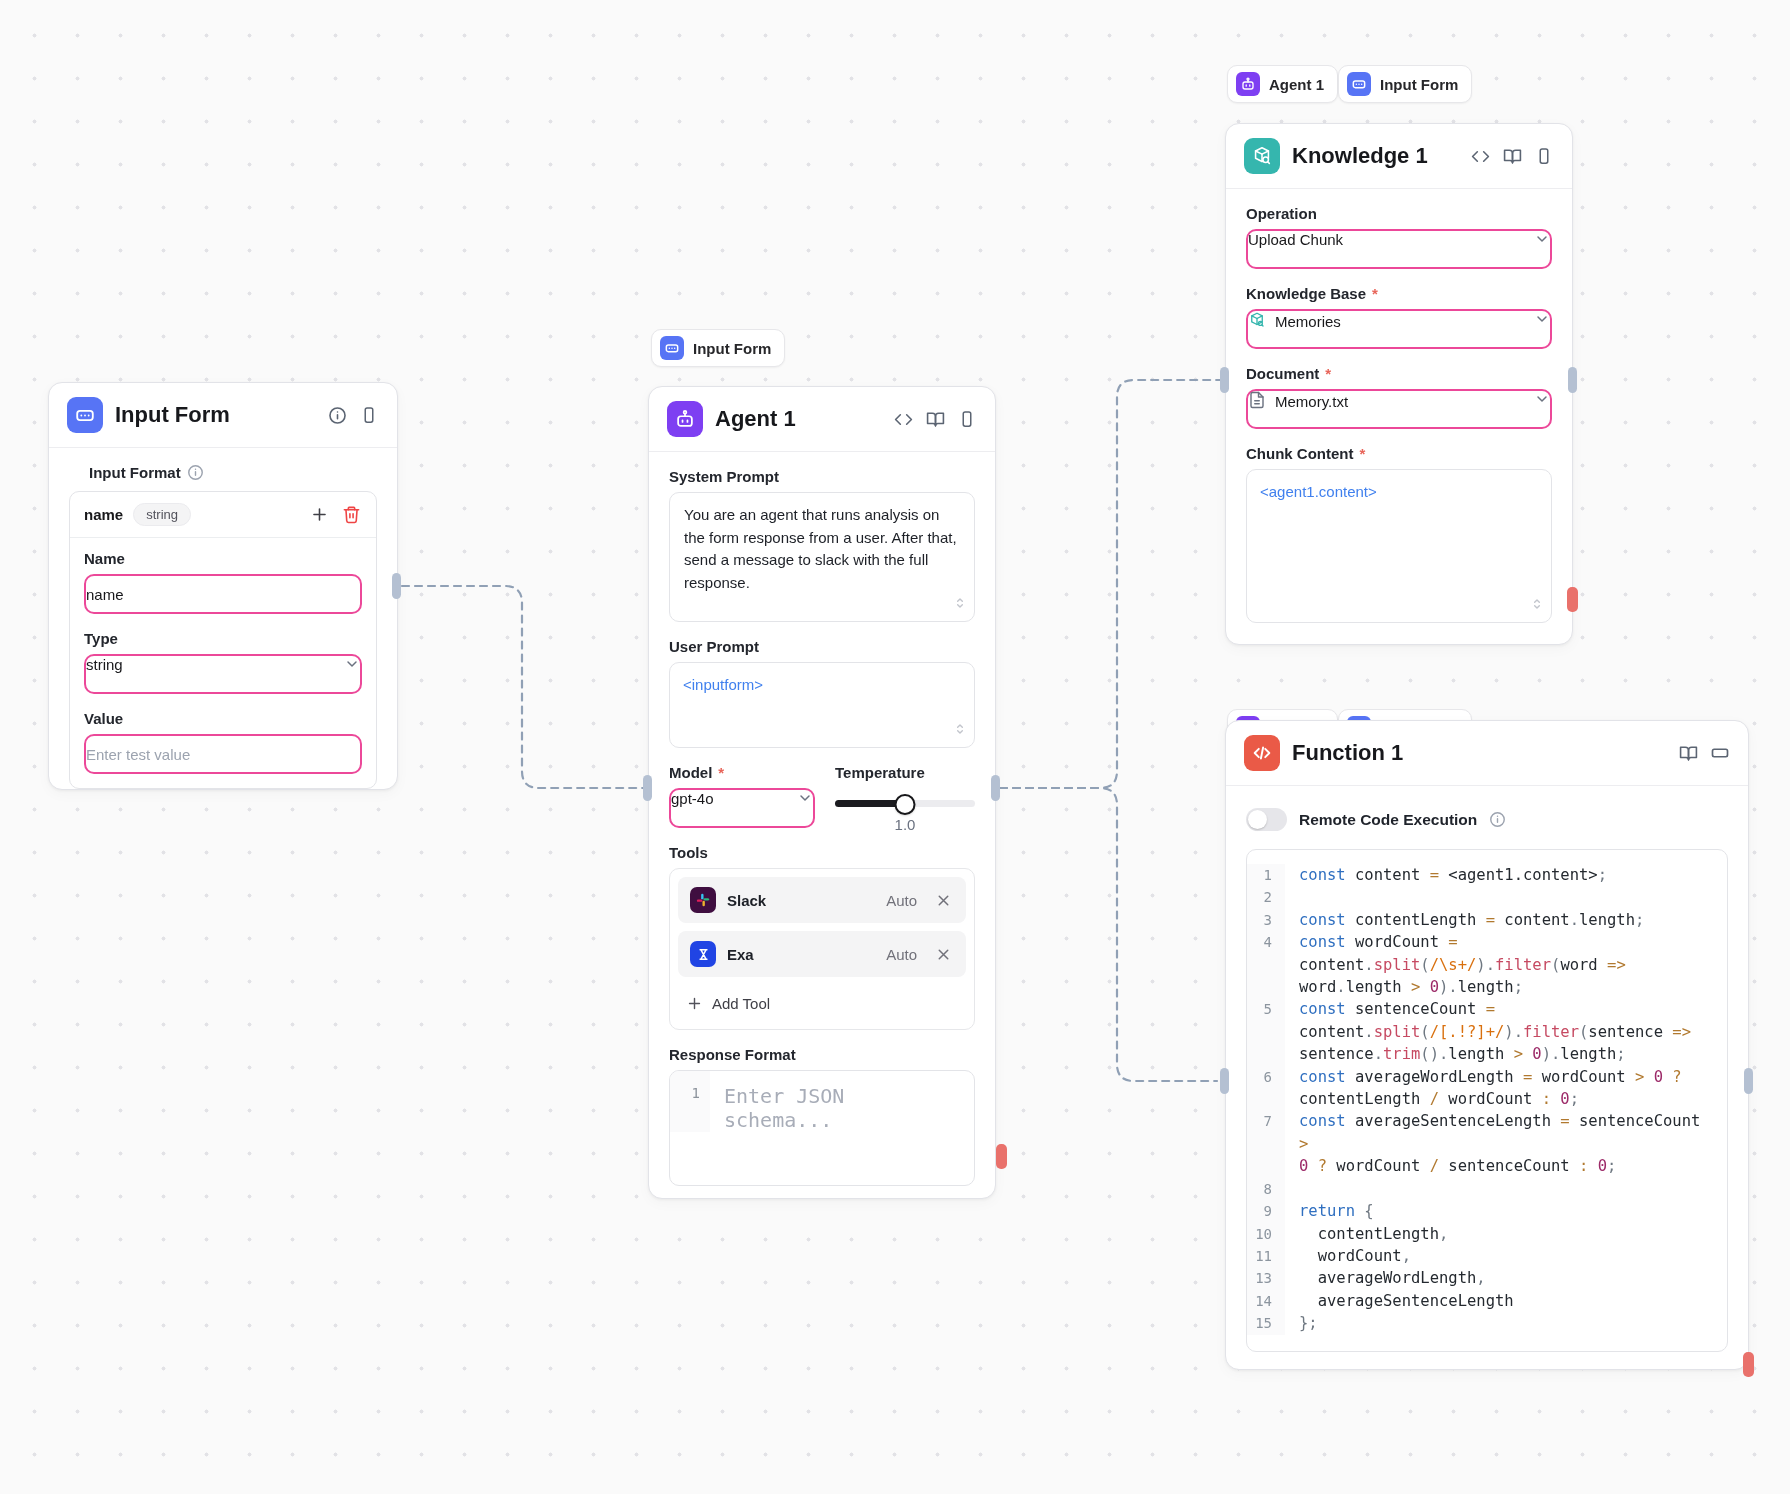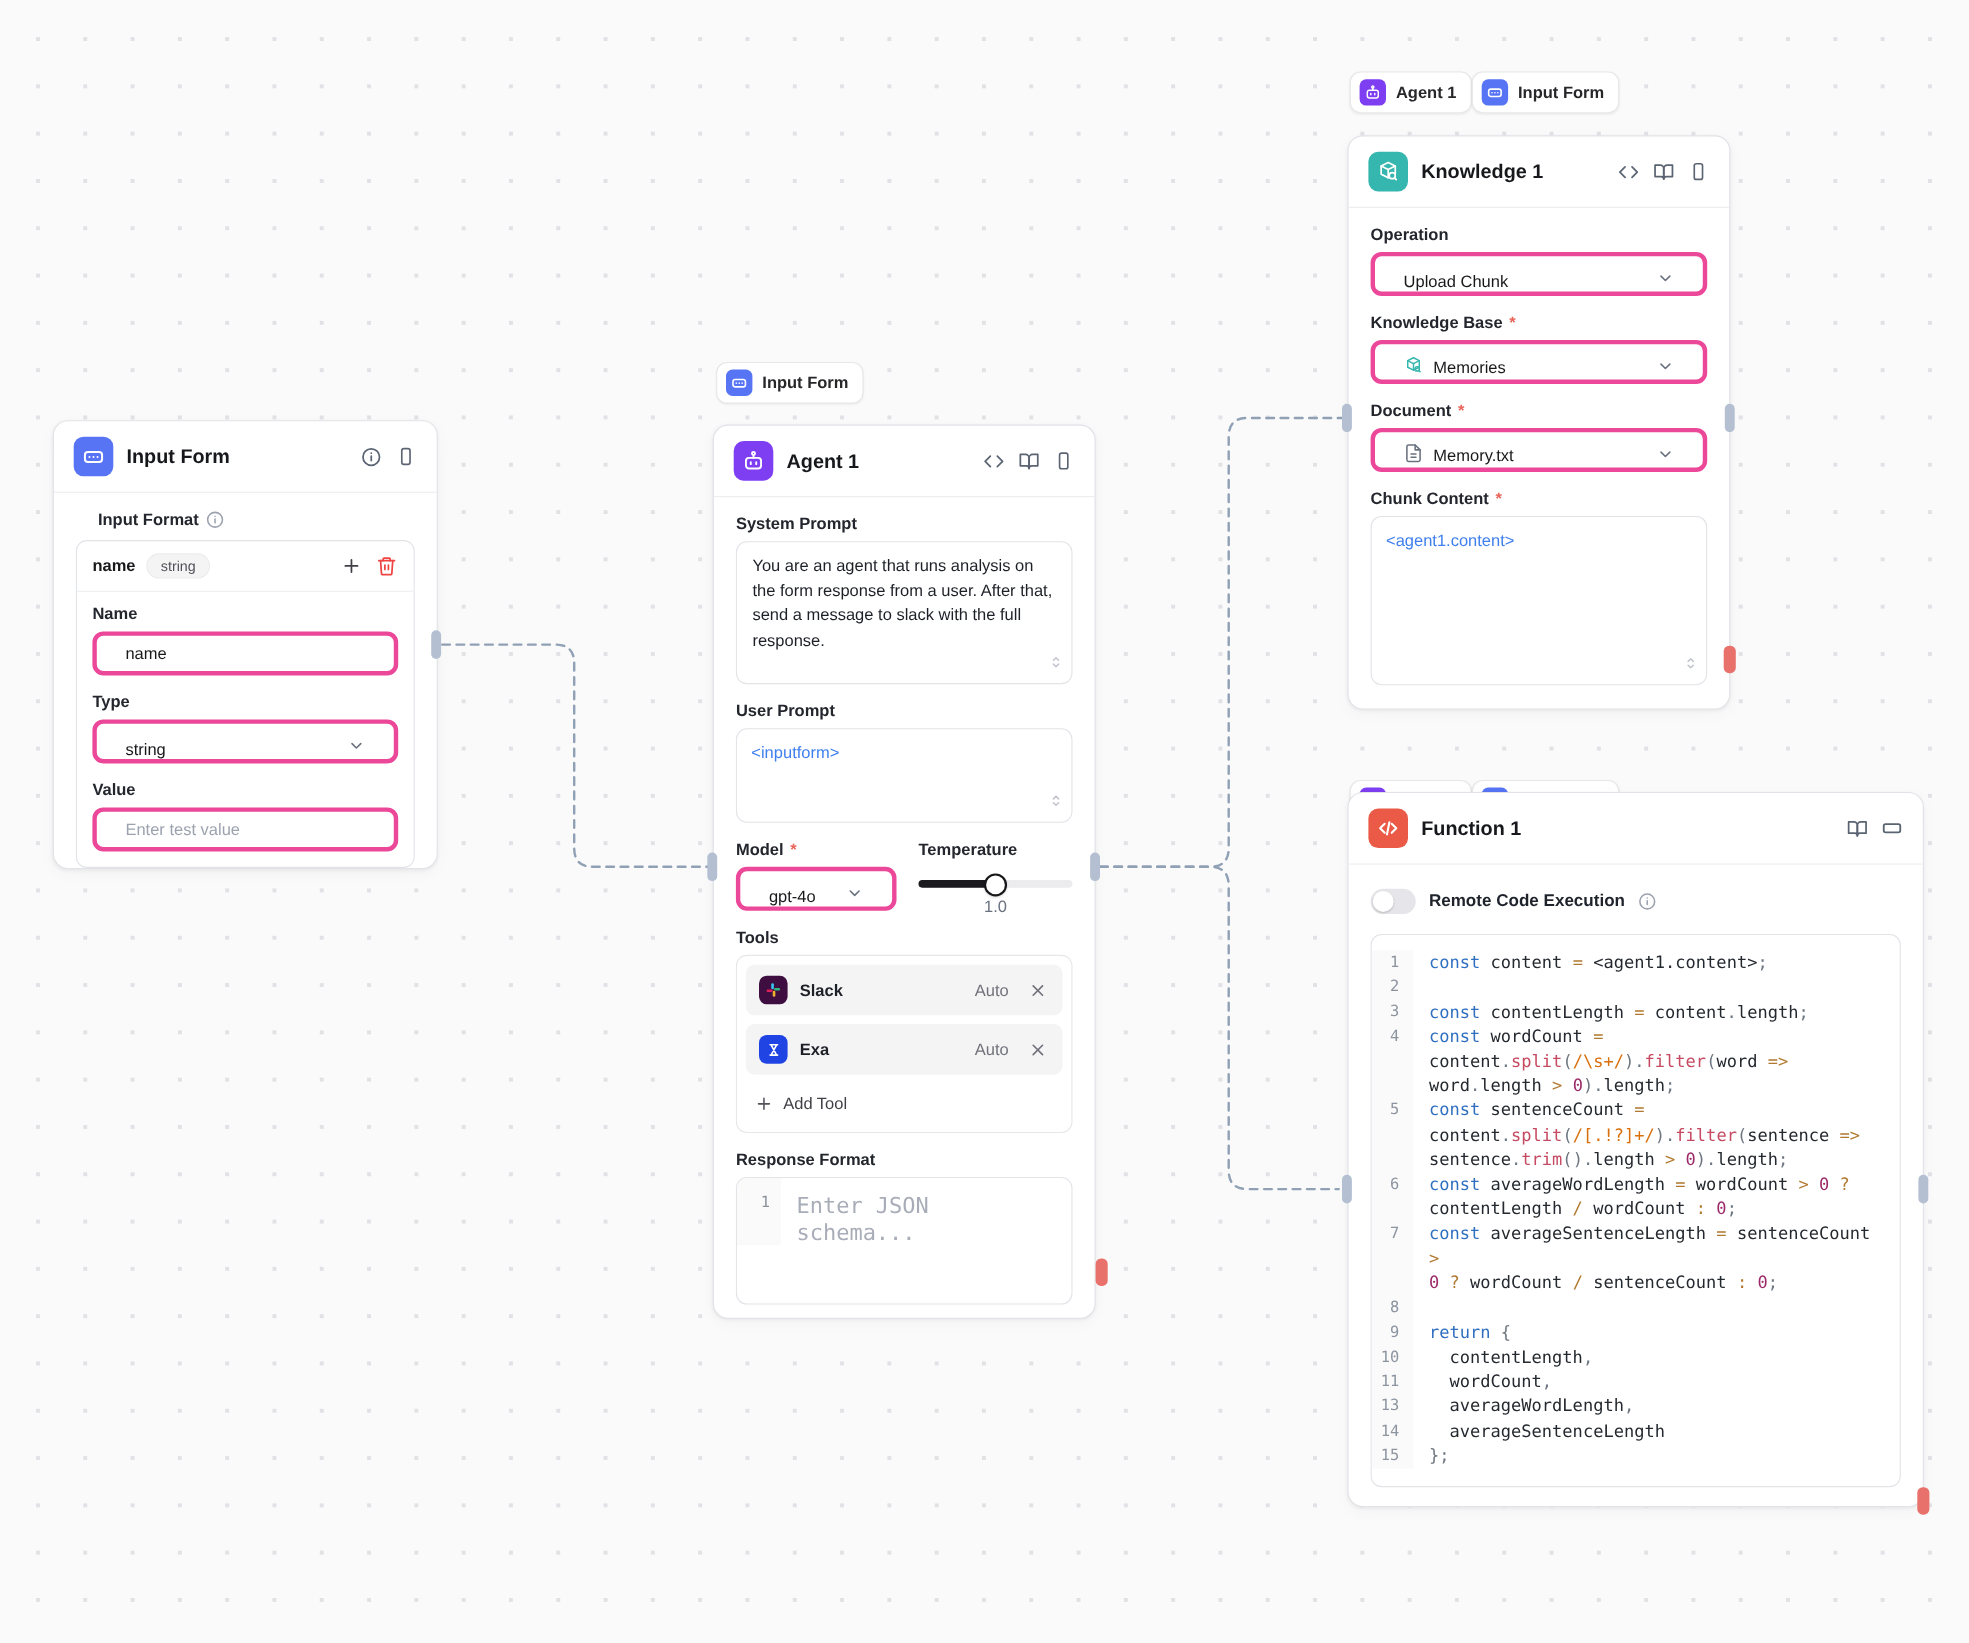--- a/index.html
+++ b/index.html
@@ -8,33 +8,33 @@
   .canvas{position:relative;width:1790px;height:1494px;overflow:hidden;
     background-color:#fafafa;
     background-image:radial-gradient(circle,#e2e2e6 1.9px,transparent 2.1px);
     background-size:43px 43px;background-position:13px 14px;}
   svg.wires{position:absolute;left:0;top:0;z-index:1;}
   .wire{fill:none;stroke:#90a0b5;stroke-width:2.2;stroke-dasharray:7 6;stroke-linecap:round;}
 
   .node{position:absolute;background:#fff;border:1px solid #e2e3e8;border-radius:14px;
     box-shadow:0 1px 3px rgba(0,0,0,.05),0 4px 14px rgba(0,0,0,.03);z-index:2;}
   .node-head{display:flex;align-items:center;gap:12px;padding:14px 18px;border-bottom:1px solid #ededf0;}
-  .node-title{font-size:18px;font-weight:700;color:#17181c;flex:0 0 auto;text-align:center;}
+  .node-title{font-size:22px;font-weight:700;color:#17181c;flex:0 0 auto;text-align:center;}
   .head-spacer{flex:1;}
   .hicon{width:20px;height:20px;display:inline-flex;align-items:center;justify-content:center;cursor:pointer;}
   .hicon svg{stroke:#5b6472;}
   .block-icon{width:36px;height:36px;border-radius:9px;display:inline-flex;align-items:center;justify-content:center;flex:0 0 auto;}
   .bi-blue{background:#5774f5;} .bi-purple{background:#7e3ff2;} .bi-teal{background:#35b6ae;} .bi-red{background:#ea5a47;}
   .node-body{padding:16px 20px;}
 
   .f-label{font-size:15px;font-weight:600;color:#23262d;margin-bottom:7px;display:flex;align-items:center;gap:6px;}
   .req{color:#e8655a;font-weight:700;}
   .field{margin-bottom:16px;}
-  .inp,.sel{height:40px;border:4px solid #ec4899;border-radius:10px;background:#fff;
-    display:flex;align-items:flex-end;gap:9px;padding:0 26px;font-size:15px;color:#18181b;width:100%;}
+  .inp,.sel{height:40px;border:2px solid #ec4899;border-radius:10px;background:#fff;
+    display:flex;align-items:flex-start;gap:9px;padding:0 0;font-size:15px;color:#18181b;width:100%;}
   .sel{justify-content:space-between;cursor:pointer;}
   .sel .sel-left{display:flex;align-items:center;gap:9px;min-width:0;}
   input.inp{outline:none;}
   input.inp::placeholder{color:#9ca3af;}
   .ta{position:relative;border:1px solid #e3e4e8;border-radius:10px;background:#fff;
     padding:11px 13px;font-size:15px;line-height:1.5;color:#1d2027;cursor:text;}
   .ta .grip{position:absolute;right:7px;bottom:5px;}
   .blue-var{color:#4080ee;}
 
   .subcard{border:1px solid #e3e4e8;border-radius:10px;overflow:hidden;}

